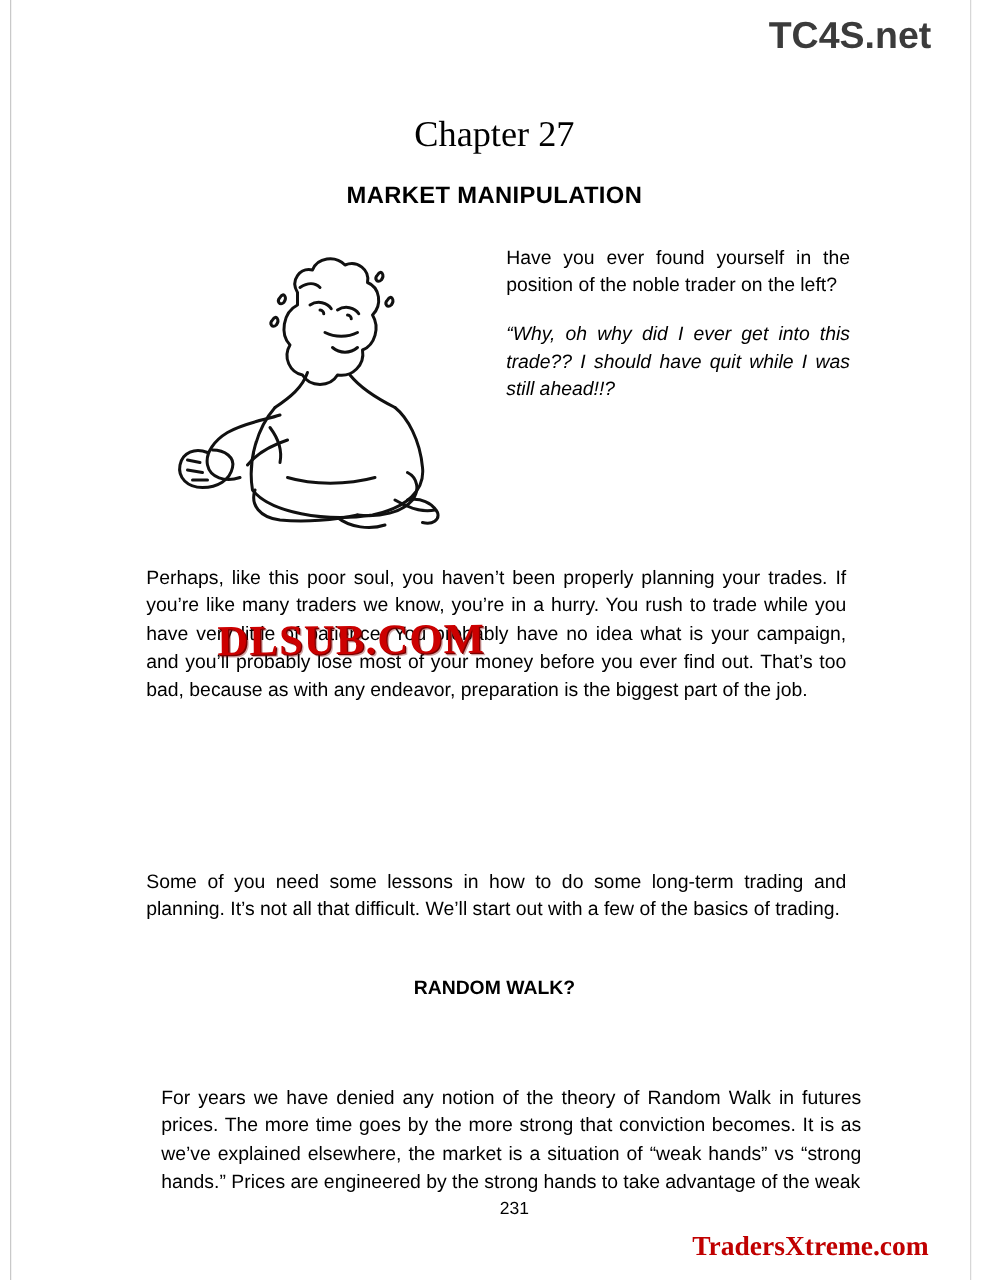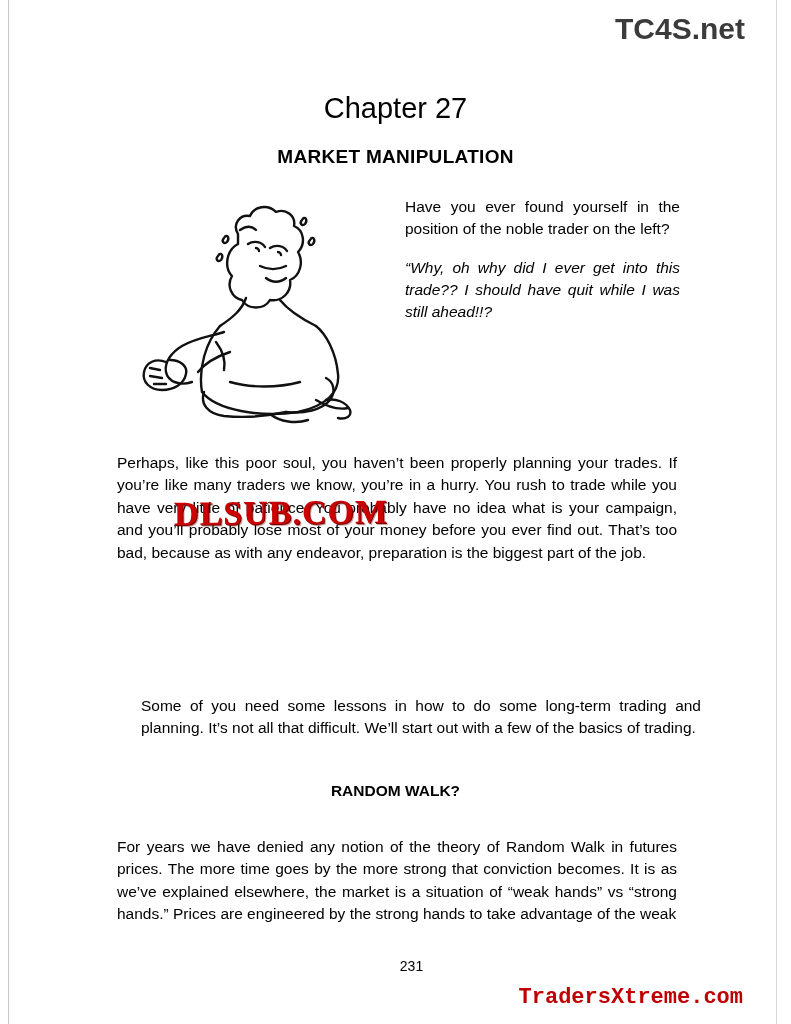--- a/index.html
+++ b/index.html
@@ -49,21 +49,21 @@
     letter-spacing: 0px;
     font-family: "Liberation Sans", sans-serif;
   }
   .watermark-bottom {
     position: absolute;
     right: 40px;
     bottom: 14px;
     font-size: 22px;
     font-weight: bold;
     color: #c00000;
-    font-family: Liberation Mono, monospace;
+    font-family: Liberation Serif, serif;
   }
   .watermark-center {
     position: absolute;
     left: 174px;
     top: 494px;
     font-size: 34px;
     font-weight: bold;
     color: #cc0000;
     font-family: "Liberation Serif", serif;
     letter-spacing: 1px;
@@ -72,21 +72,21 @@
   }
 
   .chapter-title {
     position: absolute;
     top: 92px;
     left: 0;
     width: 791px;
     text-align: center;
     font-size: 29px;
     font-weight: normal;
-    font-family: Liberation Sans, sans-serif;
+    font-family: Liberation Serif, serif;
   }
   .chapter-subtitle {
     position: absolute;
     top: 146px;
     left: 0;
     width: 791px;
     text-align: center;
     font-size: 19px;
     font-weight: bold;
     letter-spacing: 0.3px;
@@ -119,34 +119,35 @@
     left: 117px;
     width: 560px;
     font-size: 15.5px;
     line-height: 1.45;
     text-align: justify;
   }
   .body-text p { margin: 0 0 18px 0; }
 
   .para1 { top: 452px; }
   .para2 { top: 615px; }
-  .para3 { top: 695px; margin-left: 24px; }
+  .para3 { top: 695px; }
 
   .section-head {
     position: absolute;
     top: 782px;
     left: 0;
     width: 791px;
     text-align: center;
     font-size: 15.5px;
     font-weight: bold;
   }
 
   .para4 {
-    top: 836px;
+    top: 868px;
+    margin-left: 12px;
   }
 
   .page-number {
     position: absolute;
     top: 958px;
     left: 0;
     width: 791px;
     text-align: center;
     font-size: 14px;
     padding-left: 16px;

